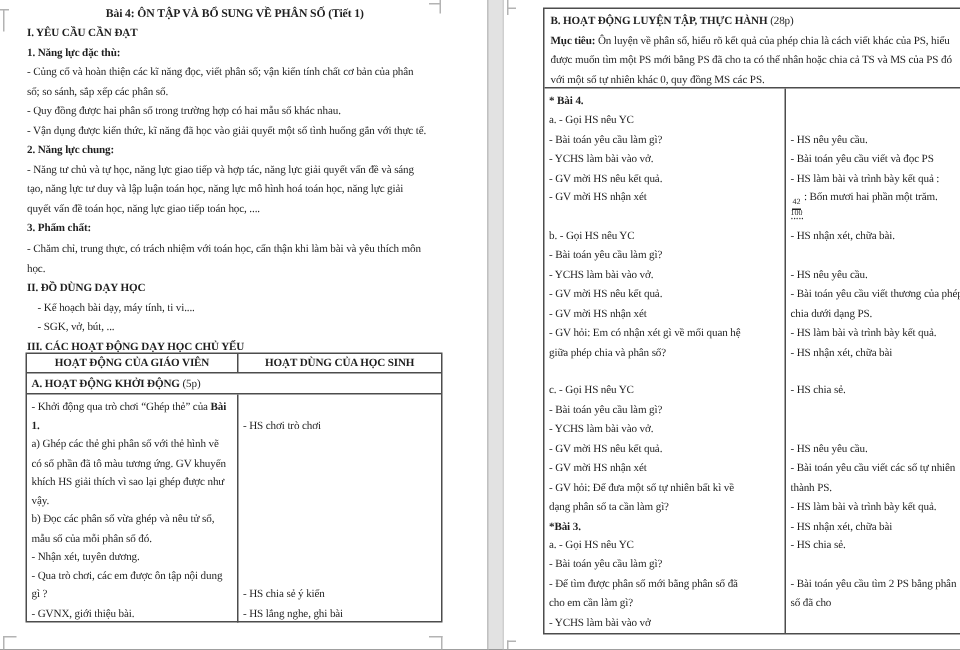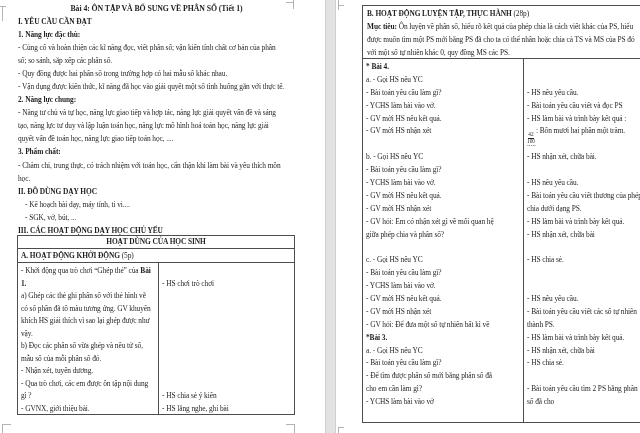--- a/index.html
+++ b/index.html
@@ -77,20 +77,21 @@
         <div class="ln"><span>- Chăm chỉ, trung thực, có trách nhiệm với toán học, cẩn thận khi làm bài và yêu thích môn</span></div>
         <div class="ln"><span>học.</span></div>
         <div class="ln"><span class="b">II. ĐỒ DÙNG DẠY HỌC</span></div>
         <div class="ln"><span>    - Kế hoạch bài dạy, máy tính, ti vi....</span></div>
         <div class="ln"><span>    - SGK, vở, bút, ...</span></div>
         <div class="ln"><span class="b">III. CÁC HOẠT ĐỘNG DẠY HỌC CHỦ YẾU</span></div>
       </div>
 
     <div class="tbl tbl-left">
       <div class="tr bordered head-row">
+        <div class="td c1 b center">HOẠT ĐỘNG CỦA GIÁO VIÊN</div>
         <div class="td c2 b center">HOẠT DÙNG CỦA HỌC SINH</div>
       </div>
       <div class="tr bordered secA-row">
         <div class="td" style="width:100%"><span class="b">A. HOẠT ĐỘNG KHỞI ĐỘNG </span><span>(5p)</span></div>
       </div>
       <div class="tr content-row">
         <div class="td c1">
             <div class="ln"><span>- Khởi động qua trò chơi “Ghép thẻ” của </span><span class="b">Bài</span></div>
             <div class="ln"><span class="b">1.</span></div>
             <div class="ln"><span>a) Ghép các thẻ ghi phân số với thẻ hình vẽ</span></div>
@@ -156,20 +157,21 @@
           <div class="ln"><span>- GV mời HS nhận xét</span></div>
           <div class="ln"><span>- GV hỏi: Em có nhận xét gì về mối quan hệ</span></div>
           <div class="ln"><span>giữa phép chia và phân số?</span></div>
           <div class="ln">&nbsp;</div>
           <div class="ln"><span>c. - Gọi HS nêu YC</span></div>
           <div class="ln"><span>- Bài toán yêu cầu làm gì?</span></div>
           <div class="ln"><span>- YCHS làm bài vào vở.</span></div>
           <div class="ln"><span>- GV mời HS nêu kết quả.</span></div>
           <div class="ln"><span>- GV mời HS nhận xét</span></div>
           <div class="ln"><span>- GV hỏi: Để đưa một số tự nhiên bất kì về</span></div>
+          <div class="ln"><span>dạng phân số ta cần làm gì?</span></div>
           <div class="ln"><span class="b">*Bài 3.</span></div>
           <div class="ln"><span>a. - Gọi HS nêu YC</span></div>
           <div class="ln"><span>- Bài toán yêu cầu làm gì?</span></div>
           <div class="ln"><span>- Để tìm được phân số mới bằng phân số đã</span></div>
           <div class="ln"><span>cho em cần làm gì?</span></div>
           <div class="ln"><span>- YCHS làm bài vào vở</span></div>
         </div>
       <div class="td c2">
           <div class="ln">&nbsp;</div>
           <div class="ln">&nbsp;</div>

